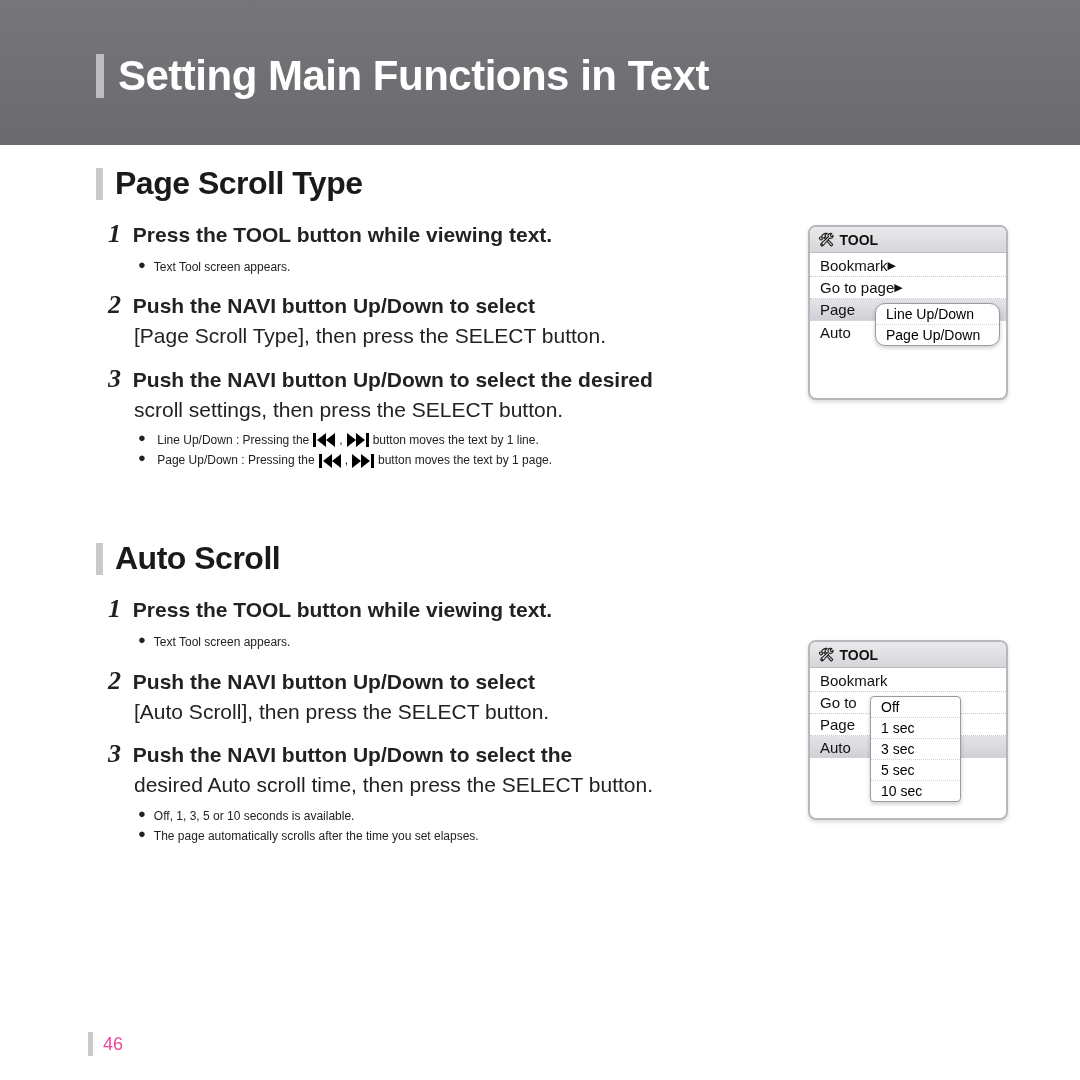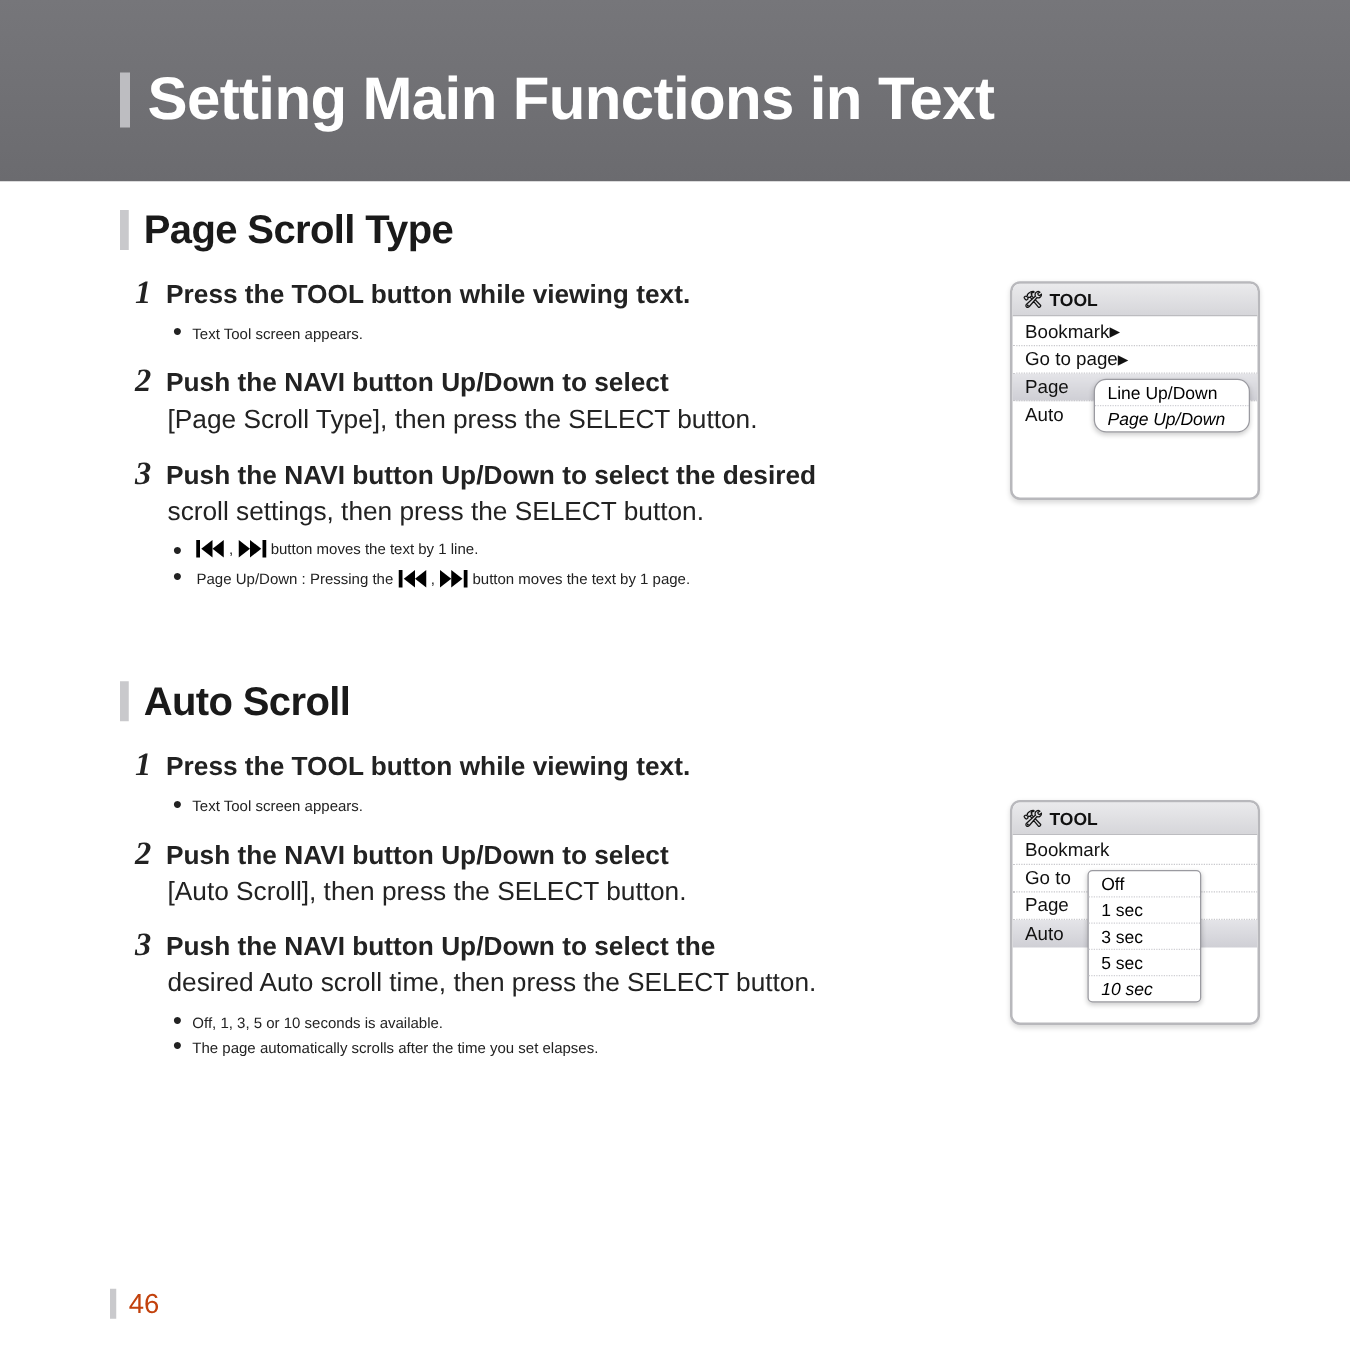--- a/index.html
+++ b/index.html
@@ -19,21 +19,21 @@
     display: flex;
     align-items: center;
   }
   .header-rule {
     width: 8px; height: 44px;
     background: #bdbdc1;
     margin-right: 14px;
   }
   .header-title {
     color: #fff;
-    font-size: 48px;
+    font-size: 42px;
     font-weight: 700;
     letter-spacing: -0.5px;
   }
 
   
   .body {
     position: absolute;
     top: 165px; left: 96px; right: 48px;
   }
 
@@ -116,33 +116,33 @@
     border: 1px solid #9a9aa0;
     border-radius: 4px;
     box-shadow: 0 2px 4px rgba(0,0,0,0.2);
     font-size: 14px;
   }
   .popup .prow {
     padding: 2px 10px;
     border-bottom: 1px dotted #cfcfd4;
     white-space: nowrap;
   }
-  .popup .prow:last-child { border-bottom: none; font-style: italic; }
+  .popup .prow:last-child { border-bottom: none; }
 
   .popup.p1pop { left: 65px; top: 50px; width: 125px; border-radius: 10px; }
   .popup.p2pop { left: 60px; top: 28px; width: 91px; }
 
   
   .page-num-wrap {
     position: absolute;
     left: 88px; bottom: 24px;
     display: flex; align-items: center;
   }
   .page-num-rule { width: 5px; height: 24px; background: #c9c9cc; margin-right: 10px; }
-  .page-num { font-size: 22px; color: #c2410c; }
+  .page-num { font-size: 18px; color: #ec4899; }
 </style>
 </head>
 <body>
 
 <div class="page">
 
   <div class="header-band">
     <div class="header-title-wrap">
       <div class="header-rule"></div>
       <div class="header-title">Setting Main Functions in Text</div>
@@ -177,20 +177,21 @@
 
       <div class="step">
         <div class="step-line">
           <span class="step-num">3</span>
           <span class="step-body">Push the NAVI button Up/Down to select the desired</span>
           <span class="step-cont">scroll settings, then press the SELECT button.</span>
         </div>
         <div class="bullets">
           <div class="bullet-line">
             <span class="with-icons">
+              <span>Line Up/Down : Pressing the</span>
               <span class="icon-prev">
                   <span class="bar"></span>
                 </span>
               <span>,</span>
               <span class="icon-next">
                   <span class="bar"></span>
                 </span>
               <span>button moves the text by 1 line.</span>
             </span>
           </div>

